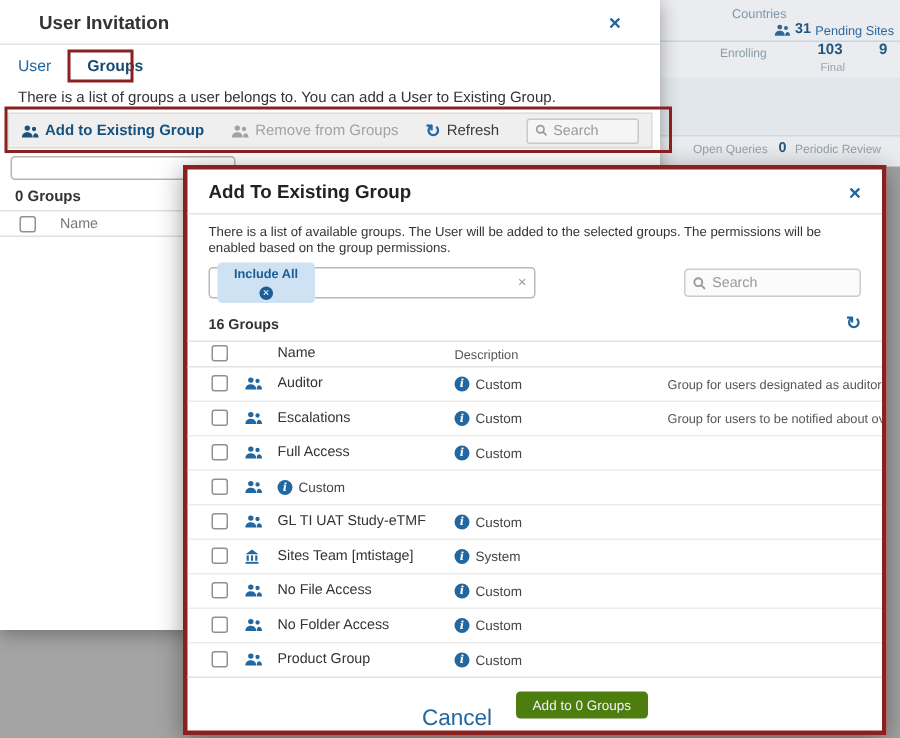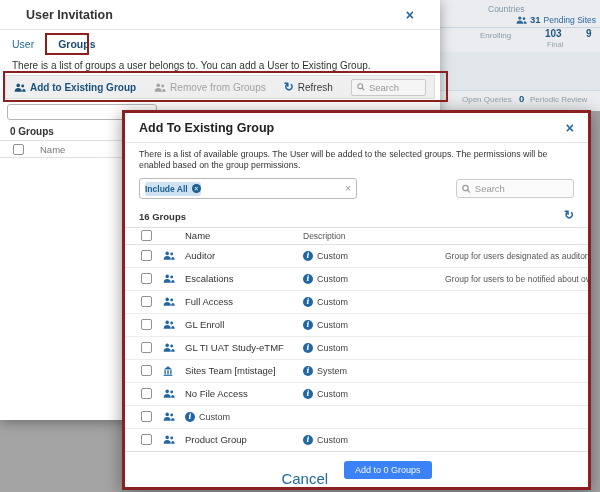--- a/index.html
+++ b/index.html
@@ -78,21 +78,21 @@
     background: #fff; border: 3px solid #8b2020; box-shadow: 0 3px 16px rgba(0,0,0,0.4);
     z-index: 4; display: flex; flex-direction: column; }
   .ag-header { flex: 0 0 30px; display: flex; align-items: center; padding: 0 14px;
     border-bottom: 1px solid #e3e3e3; }
   .ag-title { font-size: 12.5px; font-weight: bold; color: #222; flex: 1; }
   .ag-desc { flex: 0 0 auto; margin: 6px 14px 0 14px; font-size: 8.8px; color: #333; line-height: 1.3; }
   .ag-filter-row { flex: 0 0 22px; margin: 6px 14px 0 14px; display: flex; align-items: center; }
   .ag-filter { width: 218px; height: 21px; border: 1px solid #b9b9b9; border-radius: 3px;
     display: flex; align-items: center; padding: 0 5px; gap: 4px; background: #fff; cursor: text; }
   .chip { background: #cfe2f3; color: #1b5d94; font-size: 8.5px; font-weight: bold;
-    padding: 2px 0; border-radius: 3px; display: inline-flex; align-items: center; gap: 4px; }
+    padding: 2px 11px; border-radius: 3px; display: inline-flex; align-items: center; gap: 4px; flex-direction: column; }
   .chip-x { display: inline-block; width: 9px; height: 9px; border-radius: 50%;
     background: #1b5d94; color: #cfe2f3; font-size: 7px; line-height: 9px; text-align: center;
     cursor: pointer; font-weight: bold; }
   .ag-filter-clear { margin-left: auto; color: #999; font-size: 10px; cursor: pointer; }
   .ag-search { margin-left: auto; width: 118px; height: 19px; border: 1px solid #cccccc;
     border-radius: 3px; background: #fbfbfb; display: flex; align-items: center; gap: 4px; padding: 0 5px; }
   .ag-count-row { flex: 0 0 16px; margin: 6px 14px 0 14px; display: flex; align-items: flex-end; }
   .ag-count { font-size: 9.5px; font-weight: bold; color: #333; flex: 1; }
   .ag-thead { flex: 0 0 18px; margin-top: 5px; border-top: 1px solid #e2e2e2;
     border-bottom: 1px solid #e2e2e2; display: flex; align-items: center;
@@ -100,21 +100,21 @@
   .ag-rows { flex: 1 1 auto; overflow: hidden; }
   .ag-row { height: 23px; display: flex; align-items: center; border-bottom: 1px solid #ececec; cursor: pointer; }
   .c-check { width: 38px; padding-left: 16px; display: flex; align-items: center; }
   .c-icon { width: 22px; display: flex; align-items: center; color: #2267a0; }
   .c-name { width: 118px; font-size: 9.5px; color: #333; white-space: nowrap; overflow: hidden; }
   .c-type { width: 142px; display: flex; align-items: center; gap: 4px; font-size: 9px; color: #444; }
   .c-desc { flex: 1; font-size: 8.5px; color: #555; white-space: nowrap; overflow: hidden; padding-right: 8px; }
   .ag-footer { flex: 0 0 30px; border-top: 1px solid #e0e0e0; display: flex;
     align-items: center; justify-content: center; gap: 16px; }
   .cancel-link { color: #2267a0; font-size: 15px; cursor: pointer; margin-top: 18px; }
-  .add-btn { background: #3b82f6; color: #eef5f9; font-size: 9px; padding: 4px 11px;
+  .add-btn { background: #4d7c0f; color: #eef5f9; font-size: 9px; padding: 4px 11px;
     border-radius: 3px; border: none; font-family: "Liberation Sans", sans-serif; cursor: default; }
 </style>
 </head>
 <body>
 
 <div class="stage">
 
   <div class="db">
     <span class="frag db-countries">Countries</span>
     <span class="frag db-pending">
@@ -296,21 +296,20 @@
           </span>
     <span class="c-icon">
       <svg class="icon-svg icon-group" width="12" height="9" viewBox="0 0 20 14" fill="currentColor">
               <circle cx="7" cy="3.5" r="3"></circle>
               <circle cx="14.5" cy="4.5" r="2.4"></circle>
               <path d="M1 14 C1 9.5 4 8 7 8 C10 8 13 9.5 13 14 Z"></path>
               <path d="M13.5 14 C13.5 10.5 15 9.2 16.5 9.3 C18 9.6 19.5 11 19.5 14 Z"></path>
             </svg>
 
     </span>
-    <span class="c-name">GL Enroll</span>
     <span class="c-type">
       <span class="info-icon">i</span>
       <span>Custom</span>
     </span>
     <span class="c-desc"></span>
   </div>
 
   <div class="ag-row">
     <span class="c-check">
             <span class="checkbox"></span>
@@ -381,20 +380,21 @@
           </span>
     <span class="c-icon">
       <svg class="icon-svg icon-group" width="12" height="9" viewBox="0 0 20 14" fill="currentColor">
               <circle cx="7" cy="3.5" r="3"></circle>
               <circle cx="14.5" cy="4.5" r="2.4"></circle>
               <path d="M1 14 C1 9.5 4 8 7 8 C10 8 13 9.5 13 14 Z"></path>
               <path d="M13.5 14 C13.5 10.5 15 9.2 16.5 9.3 C18 9.6 19.5 11 19.5 14 Z"></path>
             </svg>
 
     </span>
+    <span class="c-name">No Folder Access</span>
     <span class="c-type">
       <span class="info-icon">i</span>
       <span>Custom</span>
     </span>
     <span class="c-desc"></span>
   </div>
 
   <div class="ag-row">
     <span class="c-check">
             <span class="checkbox"></span>

